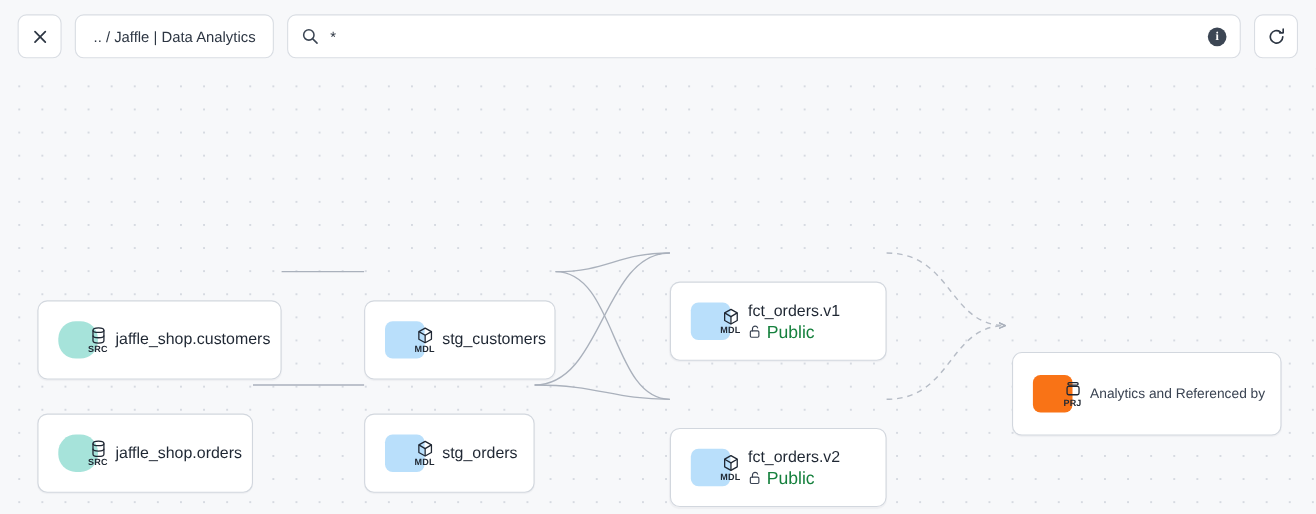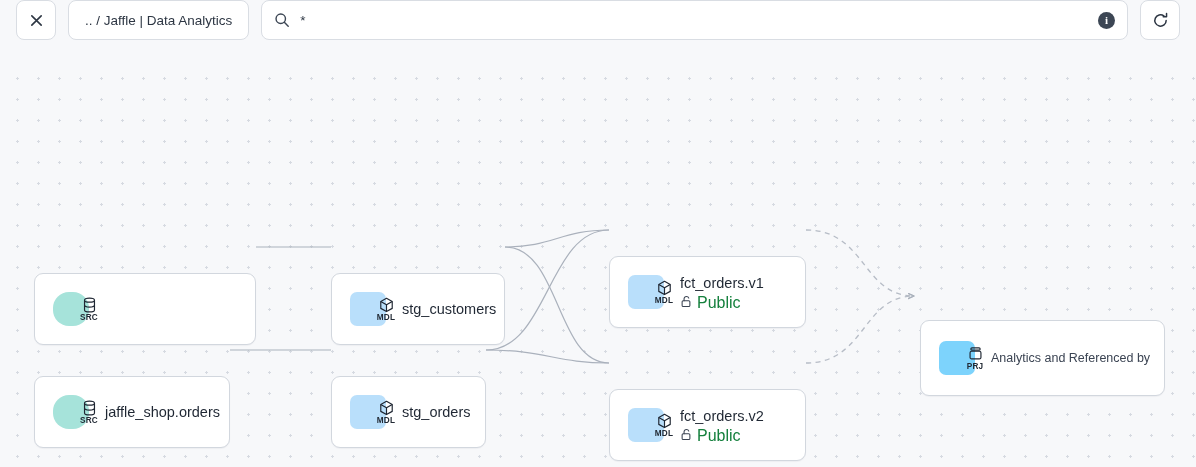--- a/index.html
+++ b/index.html
@@ -20,21 +20,21 @@
   }
 
   
   .toolbar {
     position: absolute;
     left: 0; top: 0;
     width: 1196px;
     height: 66px;
     background: #f7f8fa;
     display: flex;
-    align-items: flex-start;
+    align-items: center;
     padding: 0 16px;
     gap: 12px;
     z-index: 40;
   }
 
   .tb-btn {
     height: 40px;
     min-width: 40px;
     background: #ffffff;
     border: 1px solid #d9dde3;
@@ -170,21 +170,21 @@
   .badge-text {
     font-size: 8.2px;
     letter-spacing: 0.2px;
     font-weight: 600;
     line-height: 10px;
     color: #222a35;
     font-family: "Liberation Sans", sans-serif;
   }
   .badge-src { background: #a6e3da; border-radius: 16px; }
   .badge-mdl { background: #b9dffb; }
-  .badge-prj { background: #7dd3fc; }
+  .badge-prj { background: #f97316; }
 
   .node-body { display: flex; flex-direction: column; gap: 2px; min-width: 0; }
   .node-title {
     font-size: 14.5px;
     color: #1f2733;
     white-space: nowrap;
     line-height: 19px;
   }
   .node-sub {
     display: flex;
@@ -288,20 +288,23 @@
       <div class="node-badge badge-src">
         <span class="glyph">
           <svg width="15" height="16" viewBox="0 0 16 17">
             <ellipse cx="8" cy="3.3" rx="5.3" ry="2.2" fill="none" stroke="#1f2733" stroke-width="1.25"></ellipse>
             <path d="M2.7,3.3 L2.7,13.7 C2.7,14.9 5.1,15.9 8,15.9 C10.9,15.9 13.3,14.9 13.3,13.7 L13.3,3.3" fill="none" stroke="#1f2733" stroke-width="1.25"></path>
             <path d="M2.7,8.5 C2.7,9.7 5.1,10.7 8,10.7 C10.9,10.7 13.3,9.7 13.3,8.5" fill="none" stroke="#1f2733" stroke-width="1.25"></path>
           </svg>
         </span>
         <span class="badge-text">SRC</span>
       </div>
+      <div class="node-body">
+        <span class="node-title">jaffle_shop.customers</span>
+      </div>
     </div>
 
     <div class="node" id="node-src-orders">
       <div class="node-badge badge-src">
         <span class="glyph">
           <svg width="15" height="16" viewBox="0 0 16 17">
             <ellipse cx="8" cy="3.3" rx="5.3" ry="2.2" fill="none" stroke="#1f2733" stroke-width="1.25"></ellipse>
             <path d="M2.7,3.3 L2.7,13.7 C2.7,14.9 5.1,15.9 8,15.9 C10.9,15.9 13.3,14.9 13.3,13.7 L13.3,3.3" fill="none" stroke="#1f2733" stroke-width="1.25"></path>
             <path d="M2.7,8.5 C2.7,9.7 5.1,10.7 8,10.7 C10.9,10.7 13.3,9.7 13.3,8.5" fill="none" stroke="#1f2733" stroke-width="1.25"></path>
           </svg>

